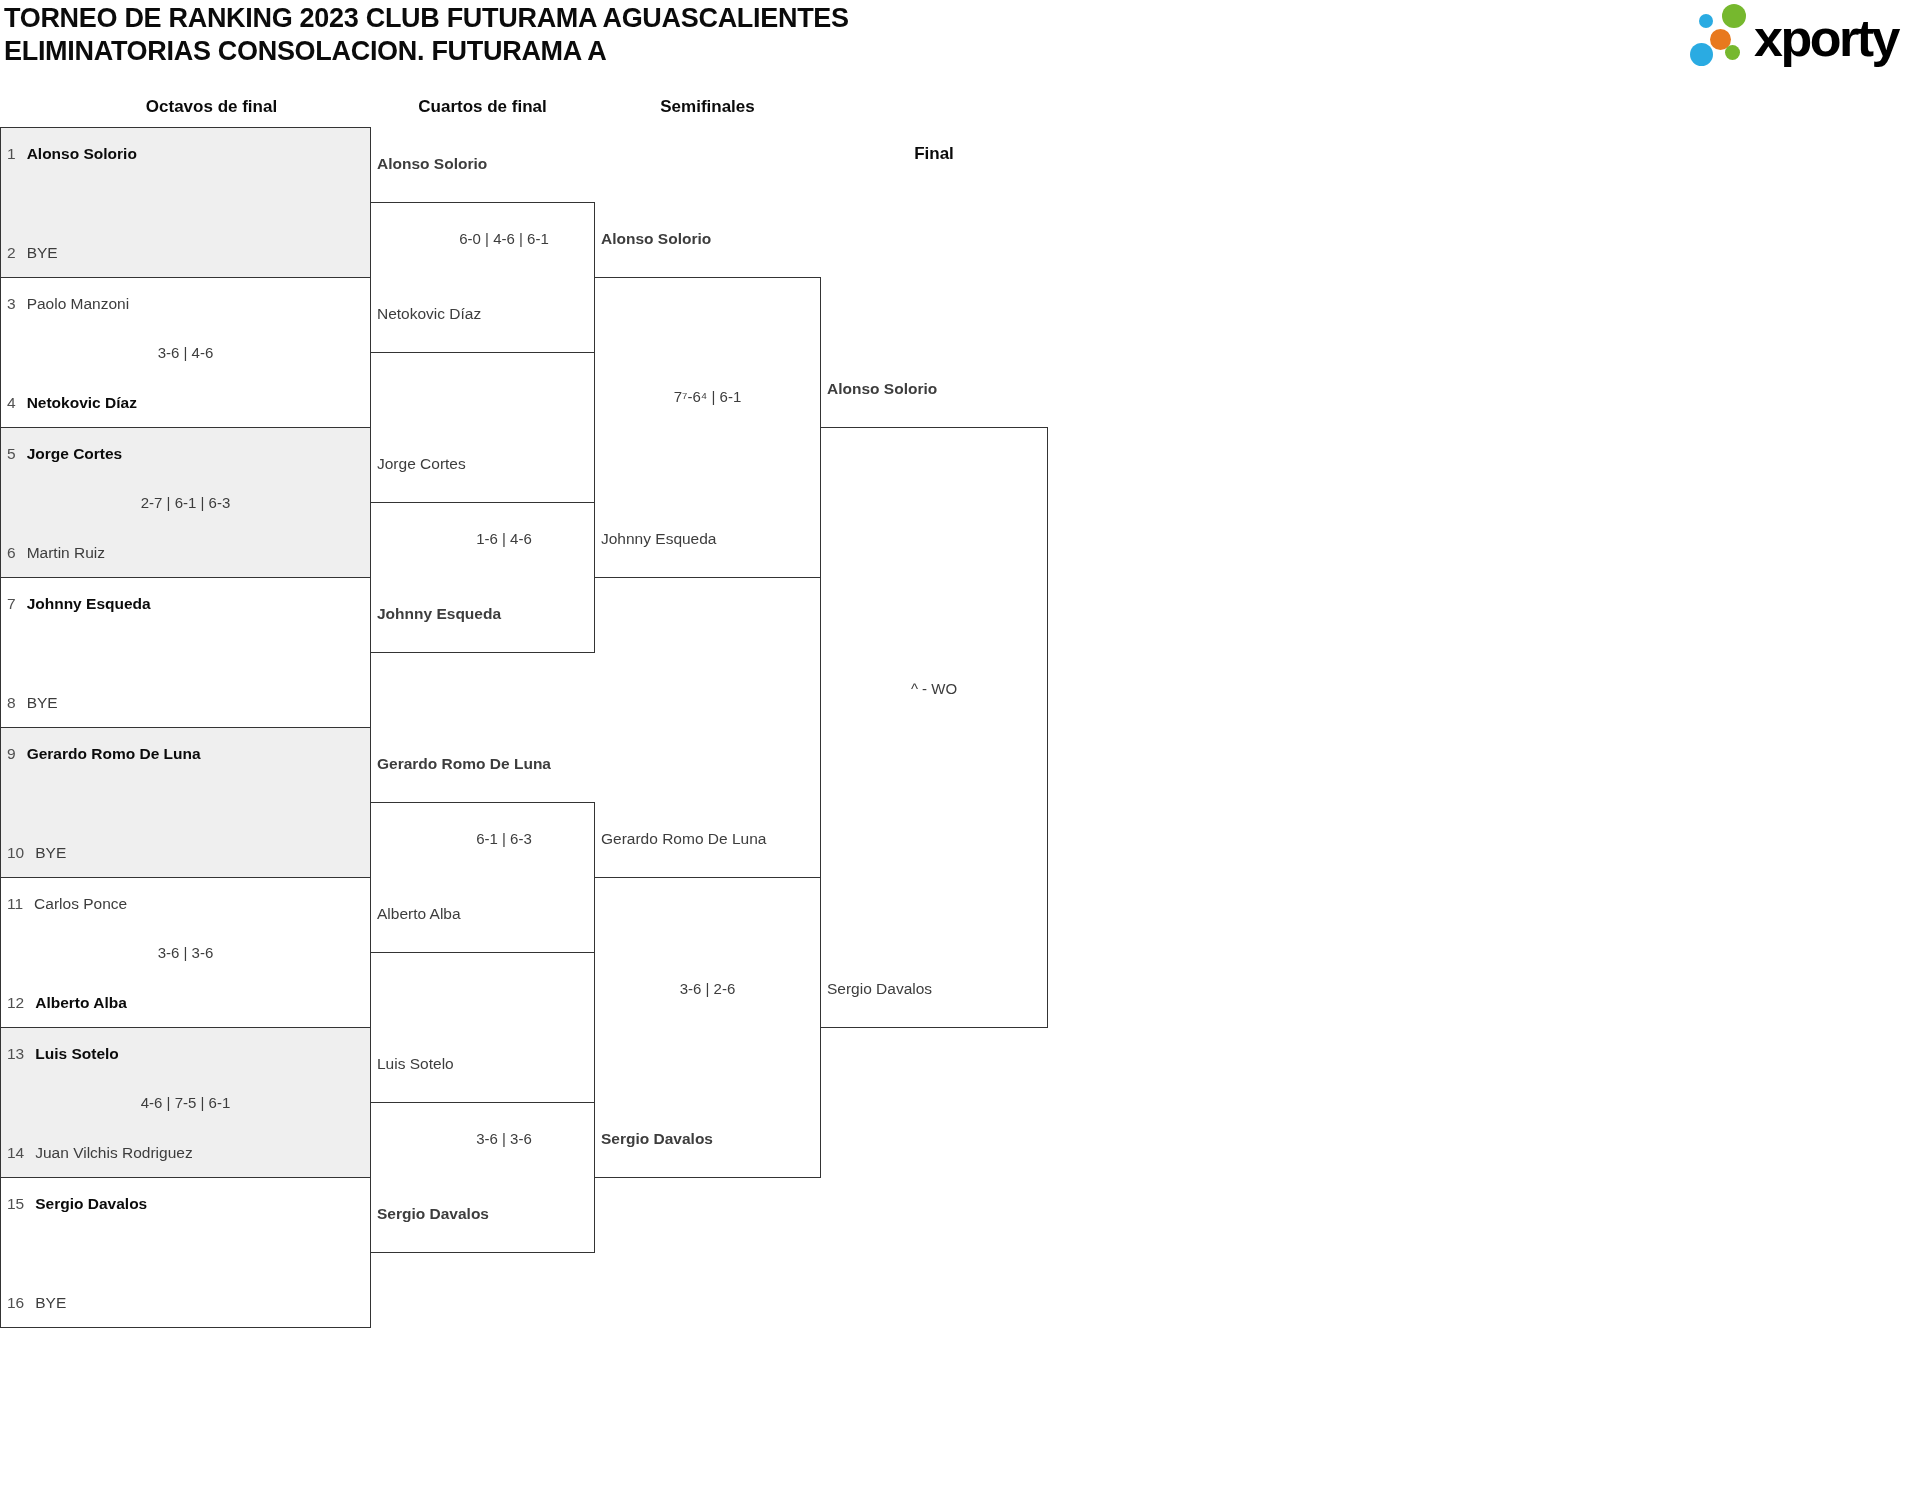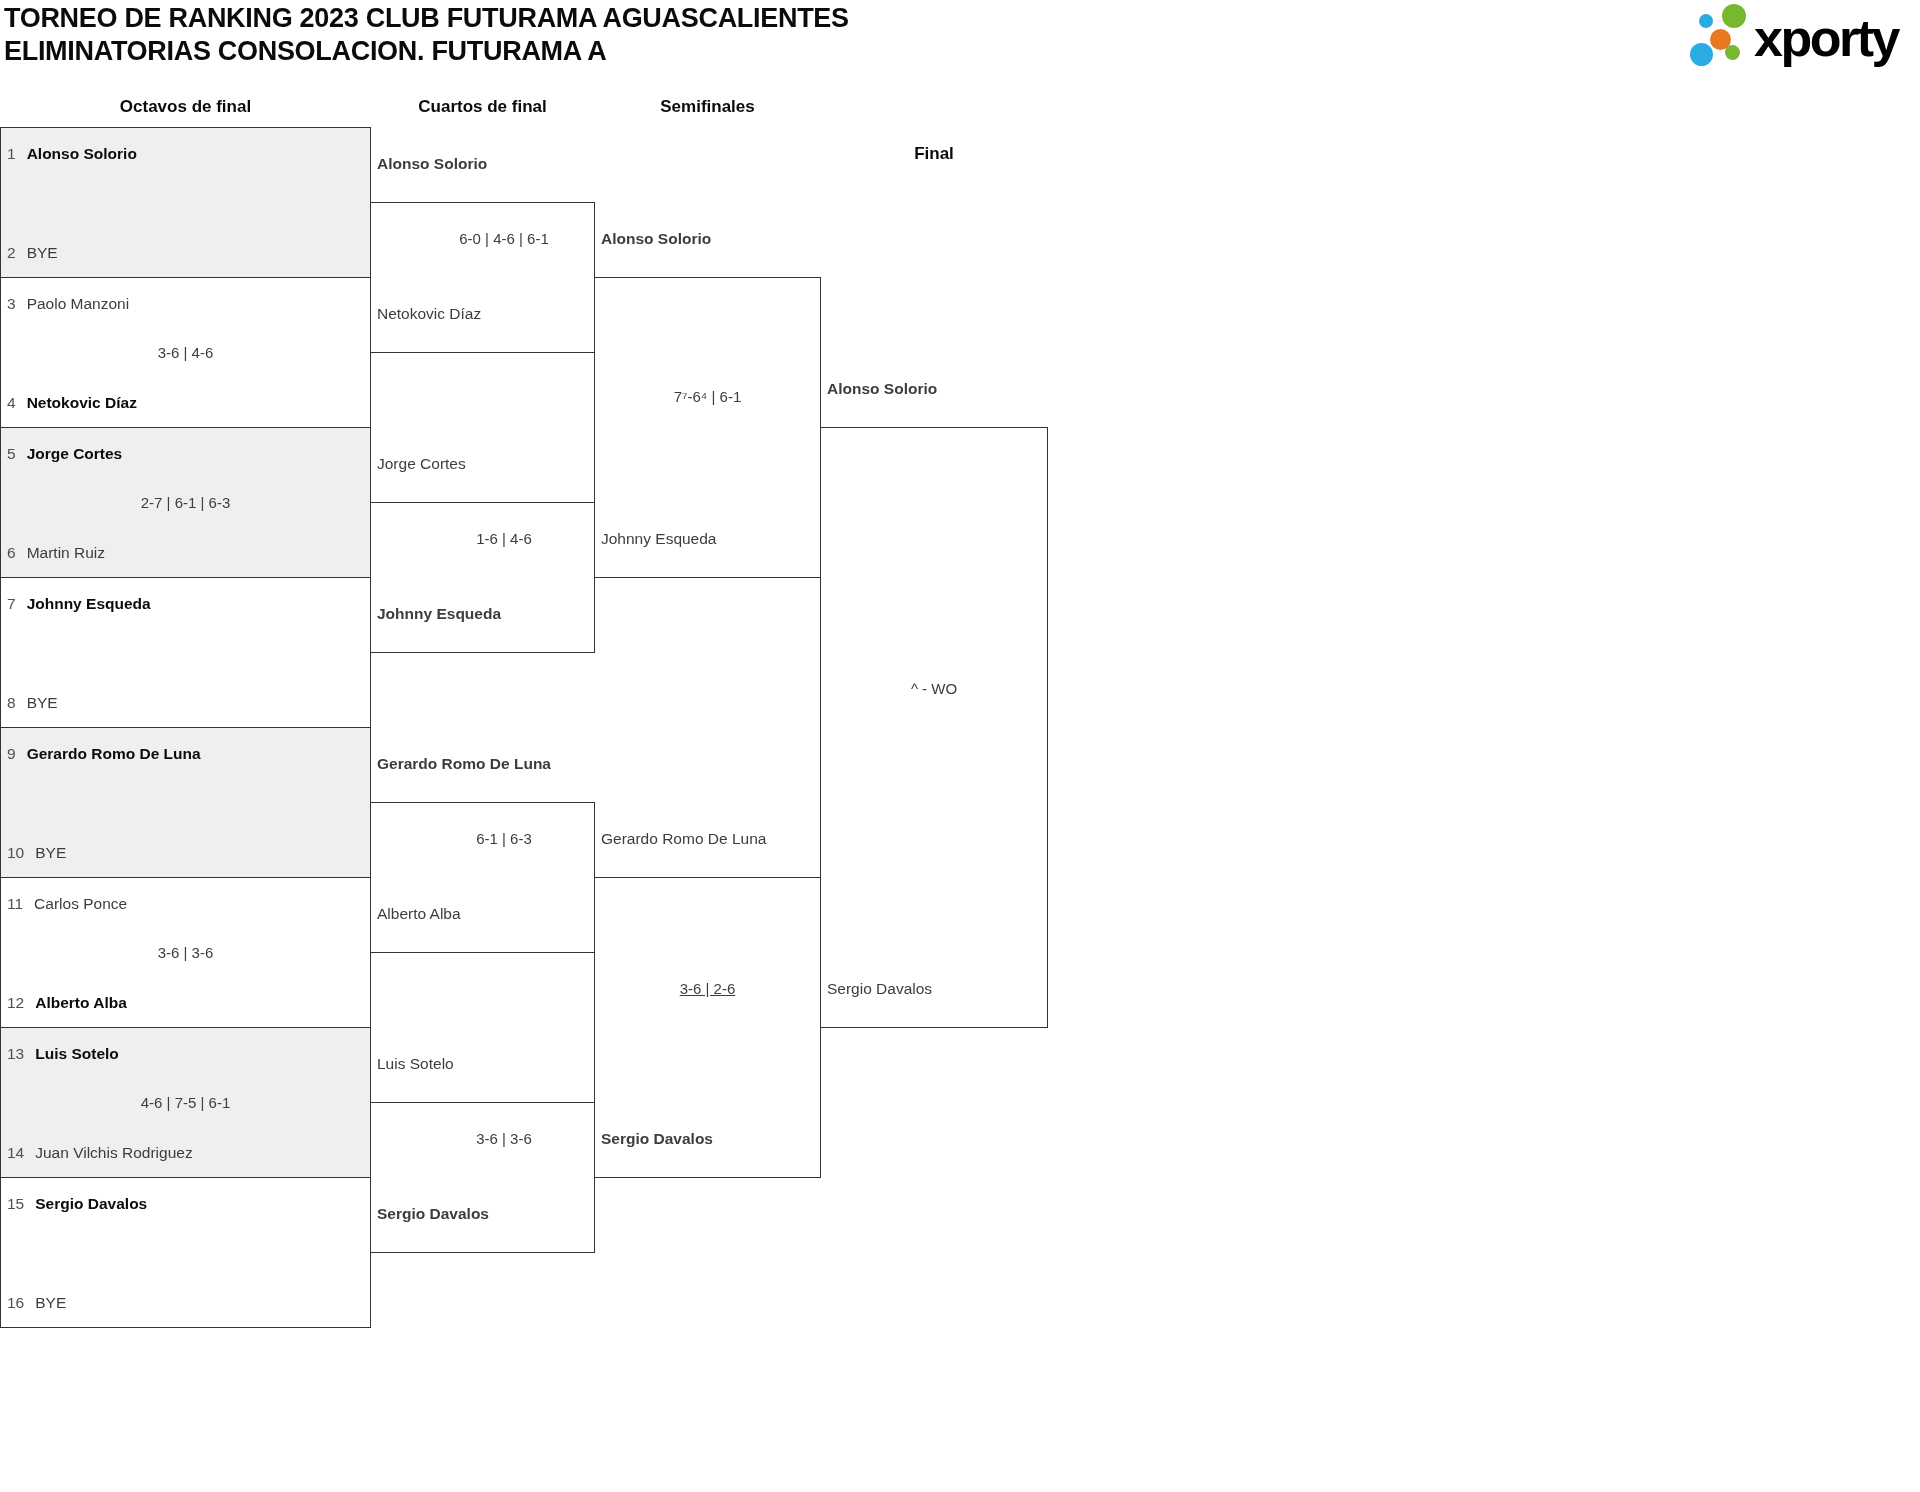--- a/index.html
+++ b/index.html
@@ -14,21 +14,21 @@
   .logo{position:absolute;left:1688px;top:0;width:232px;height:70px;}
   .dot{position:absolute;border-radius:50%;}
   .dot.b-s{left:11px;top:14px;width:14px;height:14px;background:#2aabe2;}
   .dot.g-b{left:34px;top:4px;width:24px;height:24px;background:#76b82e;}
   .dot.o-m{left:22px;top:29px;width:21px;height:21px;background:#e8791e;}
   .dot.b-b{left:2px;top:43px;width:23px;height:23px;background:#2aabe2;}
   .dot.g-s{left:37px;top:45px;width:15px;height:15px;background:#76b82e;}
   .wordmark{position:absolute;left:66px;top:10px;font-size:52px;line-height:56px;font-weight:bold;letter-spacing:-2.5px;color:#000000;}
   
   .colhead{position:absolute;top:96px;height:22px;line-height:22px;text-align:center;font-size:17px;font-weight:bold;color:#0b0b0b;}
-  .h0{left:0;width:371px;} .h1{left:370px;width:225px;} .h2{left:594px;width:227px;} .h3{left:820px;width:228px;margin-top:47px;}
+  .h0{left:0;width:371px;padding-left:26px;} .h1{left:370px;width:225px;} .h2{left:594px;width:227px;} .h3{left:820px;width:228px;margin-top:47px;}
   
   .box{position:absolute;border:1px solid #343434;box-sizing:border-box;background:#fff;}
   .r16{left:0;width:371px;height:151px;}
   .shade{background:#efefef;}
   .rm0{top:127px;} .rm1{top:277px;} .rm2{top:427px;} .rm3{top:577px;}
   .rm4{top:727px;} .rm5{top:877px;} .rm6{top:1027px;} .rm7{top:1177px;}
   .qfb{left:370px;width:225px;height:151px;}
   .q0{top:202px;} .q1{top:502px;} .q2{top:802px;} .q3{top:1102px;}
   .sfb{left:594px;width:227px;height:301px;}
   .s0{top:277px;} .s1{top:877px;}
@@ -43,21 +43,21 @@
   
   .adv{position:absolute;height:26px;line-height:26px;font-size:15.5px;white-space:nowrap;color:#3d3d3d;}
   .advs{position:absolute;height:26px;line-height:26px;text-align:center;font-size:15px;color:#3d3d3d;}
   .qfn{left:377px;width:215px;} .sfn{left:601px;width:215px;} .finn{left:827px;width:215px;}
   .qfs{left:370px;width:268px;} .sfs{left:594px;width:227px;} .fins{left:820px;width:228px;}
   .qf0n1{top:151px;} .qf0s{top:226px;} .qf0n2{top:301px;}
   .qf1n1{top:451px;} .qf1s{top:526px;} .qf1n2{top:601px;}
   .qf2n1{top:751px;} .qf2s{top:826px;} .qf2n2{top:901px;}
   .qf3n1{top:1051px;} .qf3s{top:1126px;} .qf3n2{top:1201px;}
   .sf0n1{top:226px;} .sf0s{top:384px;} .sf0n2{top:526px;}
-  .sf1n1{top:826px;} .sf1s{top:976px;text-decoration:underline;} .sf1n2{top:1126px;}
+  .sf1n1{top:826px;} .sf1s{top:976px;} .sf1n2{top:1126px;}
   .finn1{top:376px;} .finsc{top:676px;} .finn2{top:976px;}
 </style>
 </head>
 <body>
 
 <div id="canvas">
 
   <div class="title">
     <span>TORNEO DE RANKING 2023 CLUB FUTURAMA AGUASCALIENTES</span>
     <span class="l2">ELIMINATORIAS CONSOLACION. FUTURAMA A</span>

